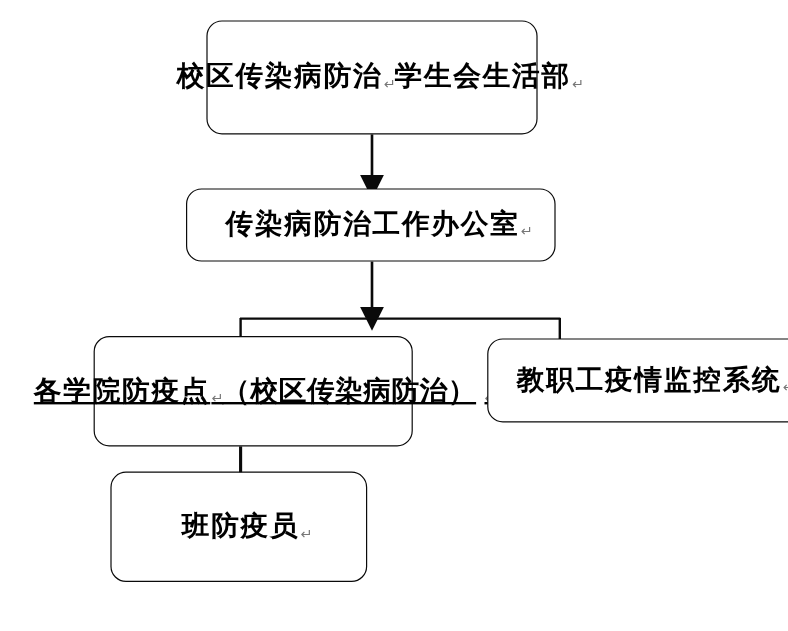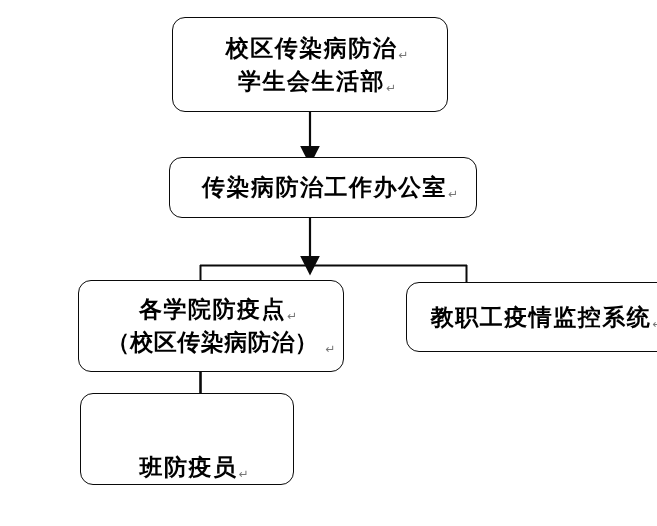--- a/index.html
+++ b/index.html
@@ -18,21 +18,21 @@
     background: #ffffff;
     overflow: hidden;
   }
   .node {
     position: absolute;
     box-sizing: border-box;
     background: #ffffff;
     border: 1.6px solid #0a0a0a;
     border-radius: 13px;
     display: flex;
-    flex-direction: column;
+    flex-direction: row;
     align-items: center;
     justify-content: center;
     z-index: 2;
     padding-left: 13px;
   }
   .node .line {
     white-space: nowrap;
     color: #000000;
     font-family: "DejaVu Serif", "Liberation Serif", serif;
     font-size: 23px;
@@ -93,40 +93,40 @@
 
   <div class="node" style="left:172px; top:17px; width:276px; height:95px;">
     <div class="line">
       <span>校区传染病防治</span><span class="pilcrow">↵</span>
     </div>
     <div class="line">
       <span>学生会生活部</span><span class="pilcrow">↵</span>
     </div>
   </div>
 
-  <div class="node" style="left:169px; top:157px; width:308px; height:61px;">
+  <div class="node" style="left:155px; top:157px; width:308px; height:61px;">
     <div class="line">
       <span>传染病防治工作办公室</span><span class="pilcrow">↵</span>
     </div>
   </div>
 
-  <div class="node" style="left:78px; top:280px; width:266px; height:92px;">
+  <div class="node" style="left:78px; top:280px; width:266px; height:92px;text-decoration:underline;">
     <div class="line">
       <span>各学院防疫点</span><span class="pilcrow">↵</span>
     </div>
     <div class="line paren">
       <span>（校区传染病防治）</span><span class="pilcrow gap">↵</span>
     </div>
   </div>
 
   <div class="node" style="left:358px; top:282px; width:267px; height:70px;margin-left:48px;">
     <div class="line">
       <span>教职工疫情监控系统</span><span class="pilcrow">↵</span>
     </div>
   </div>
 
-  <div class="node" style="left:80px; top:393px; width:214px; height:92px;justify-content:flex-end;">
+  <div class="node" style="left:92px; top:393px; width:214px; height:92px;">
     <div class="line">
       <span>班防疫员</span><span class="pilcrow">↵</span>
     </div>
   </div>
 
 </div>
 
 </body></html>

